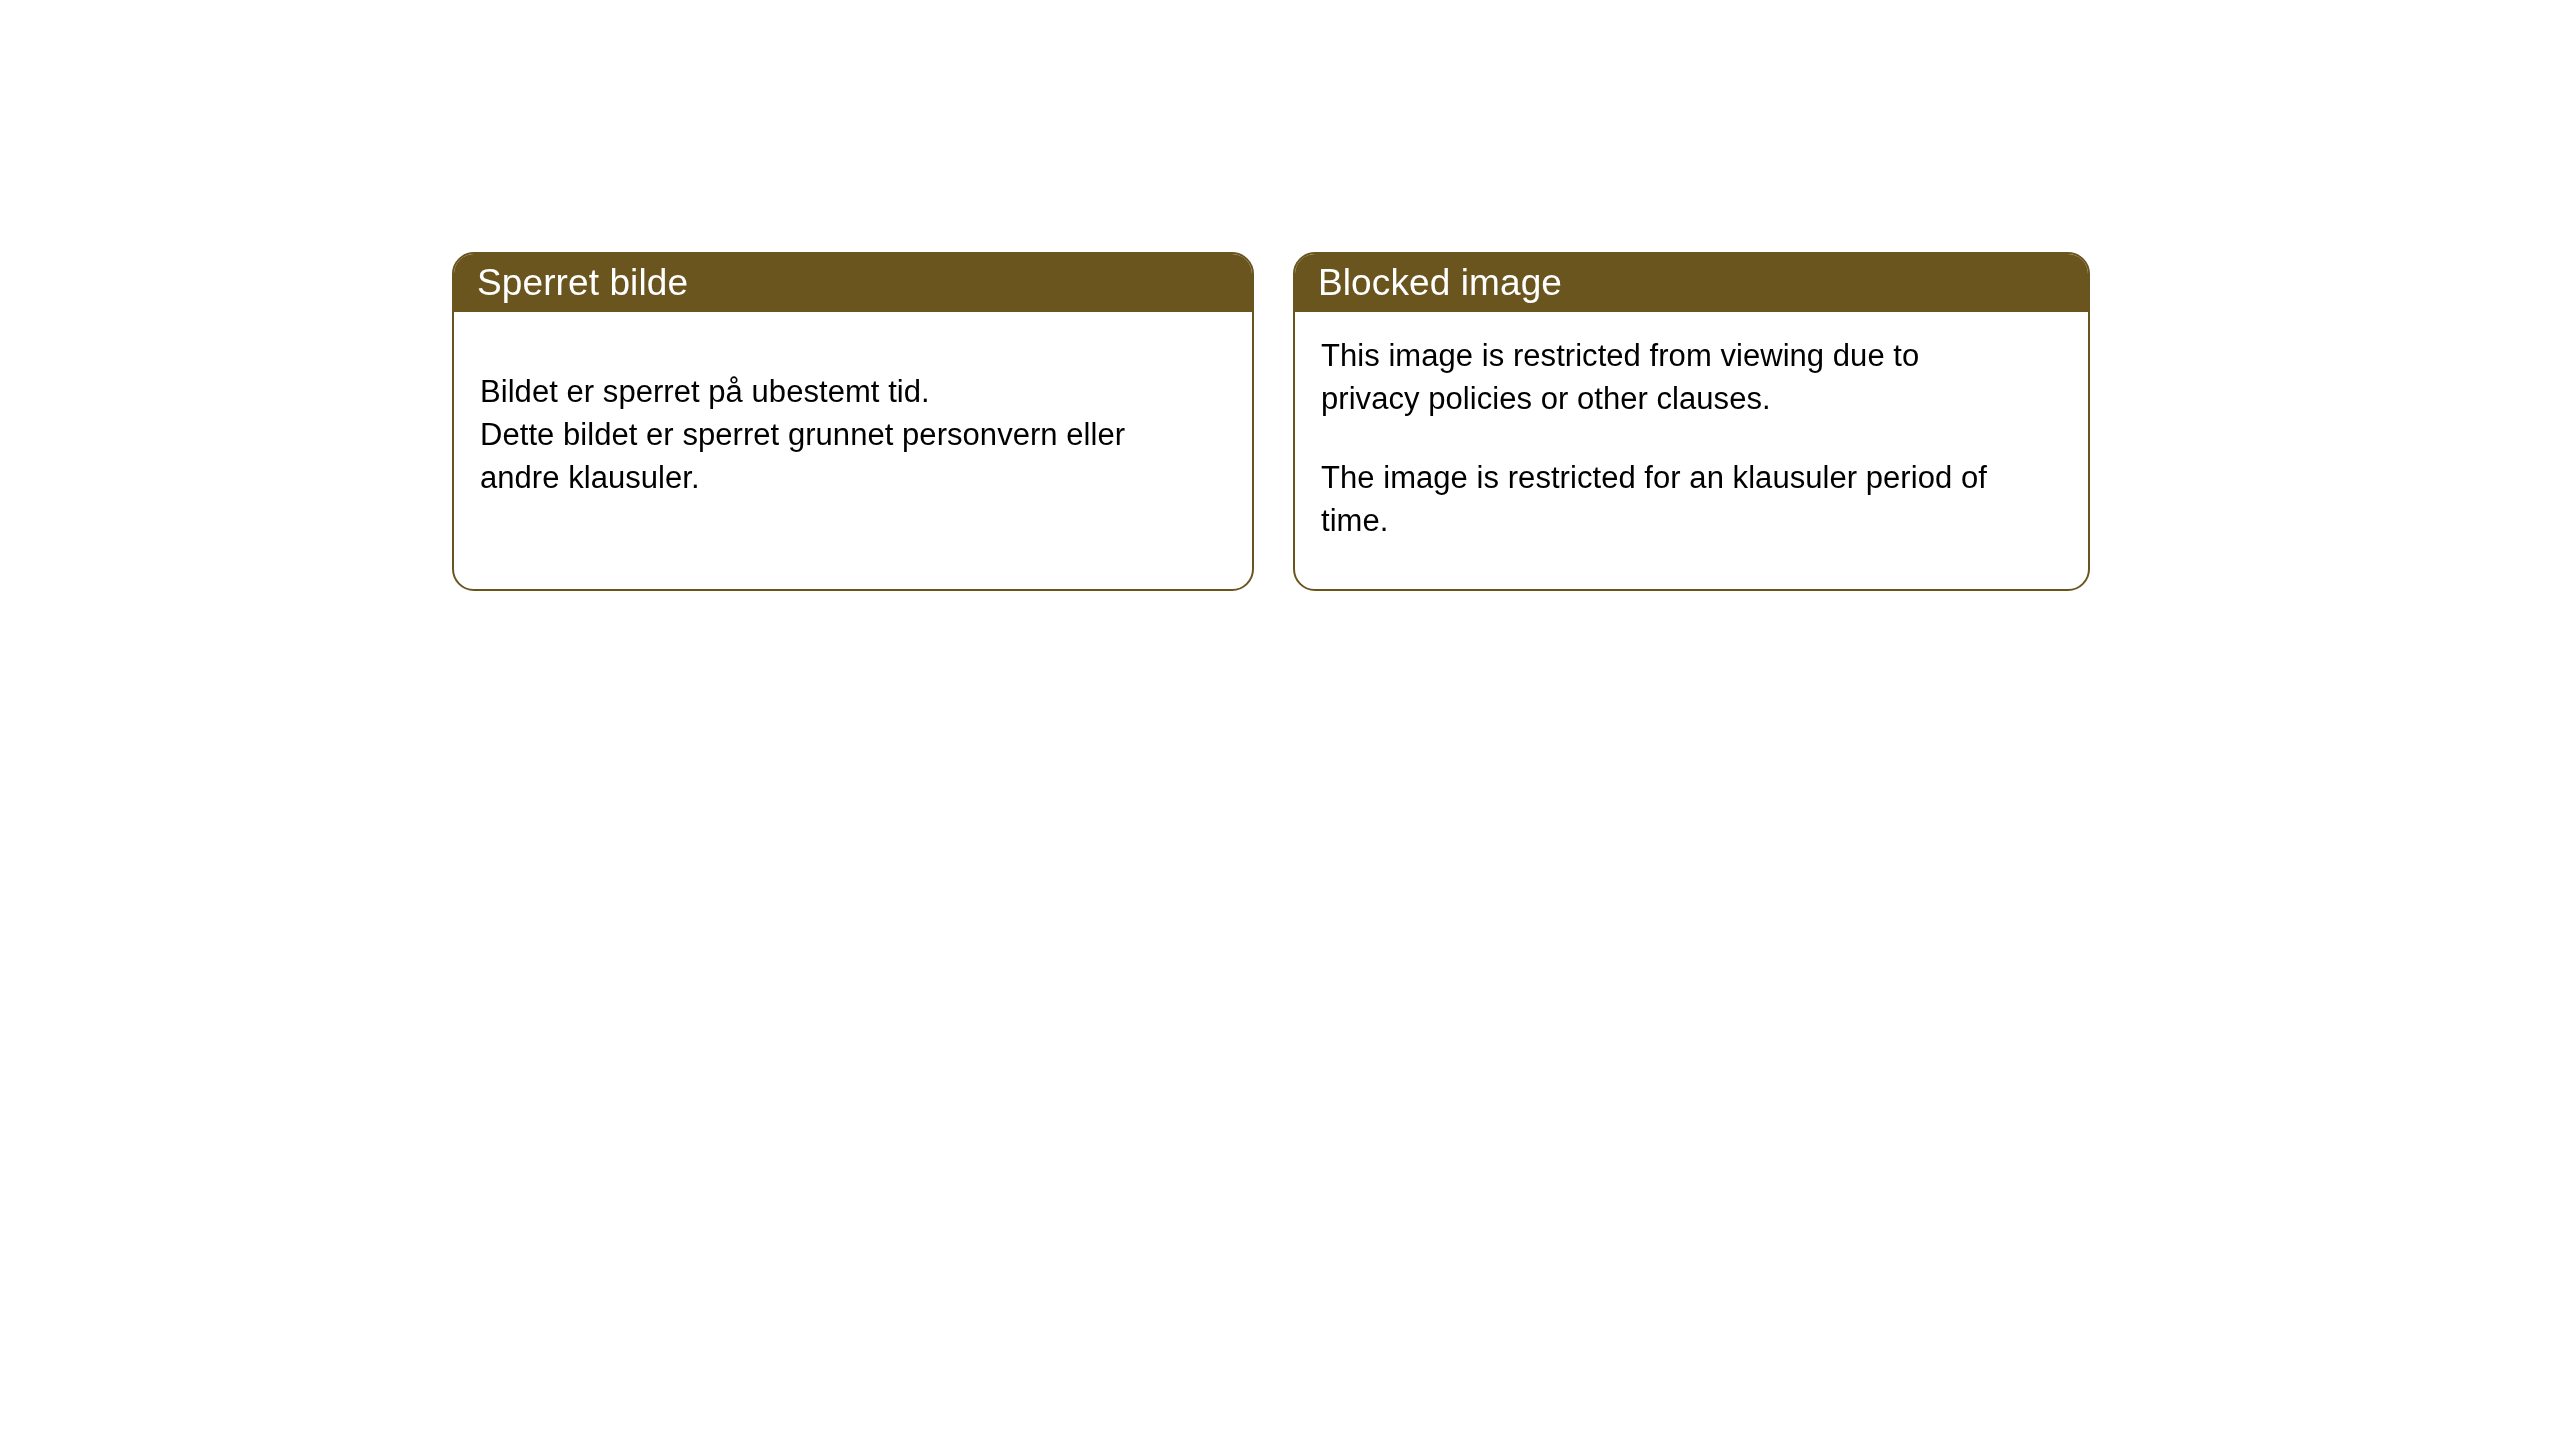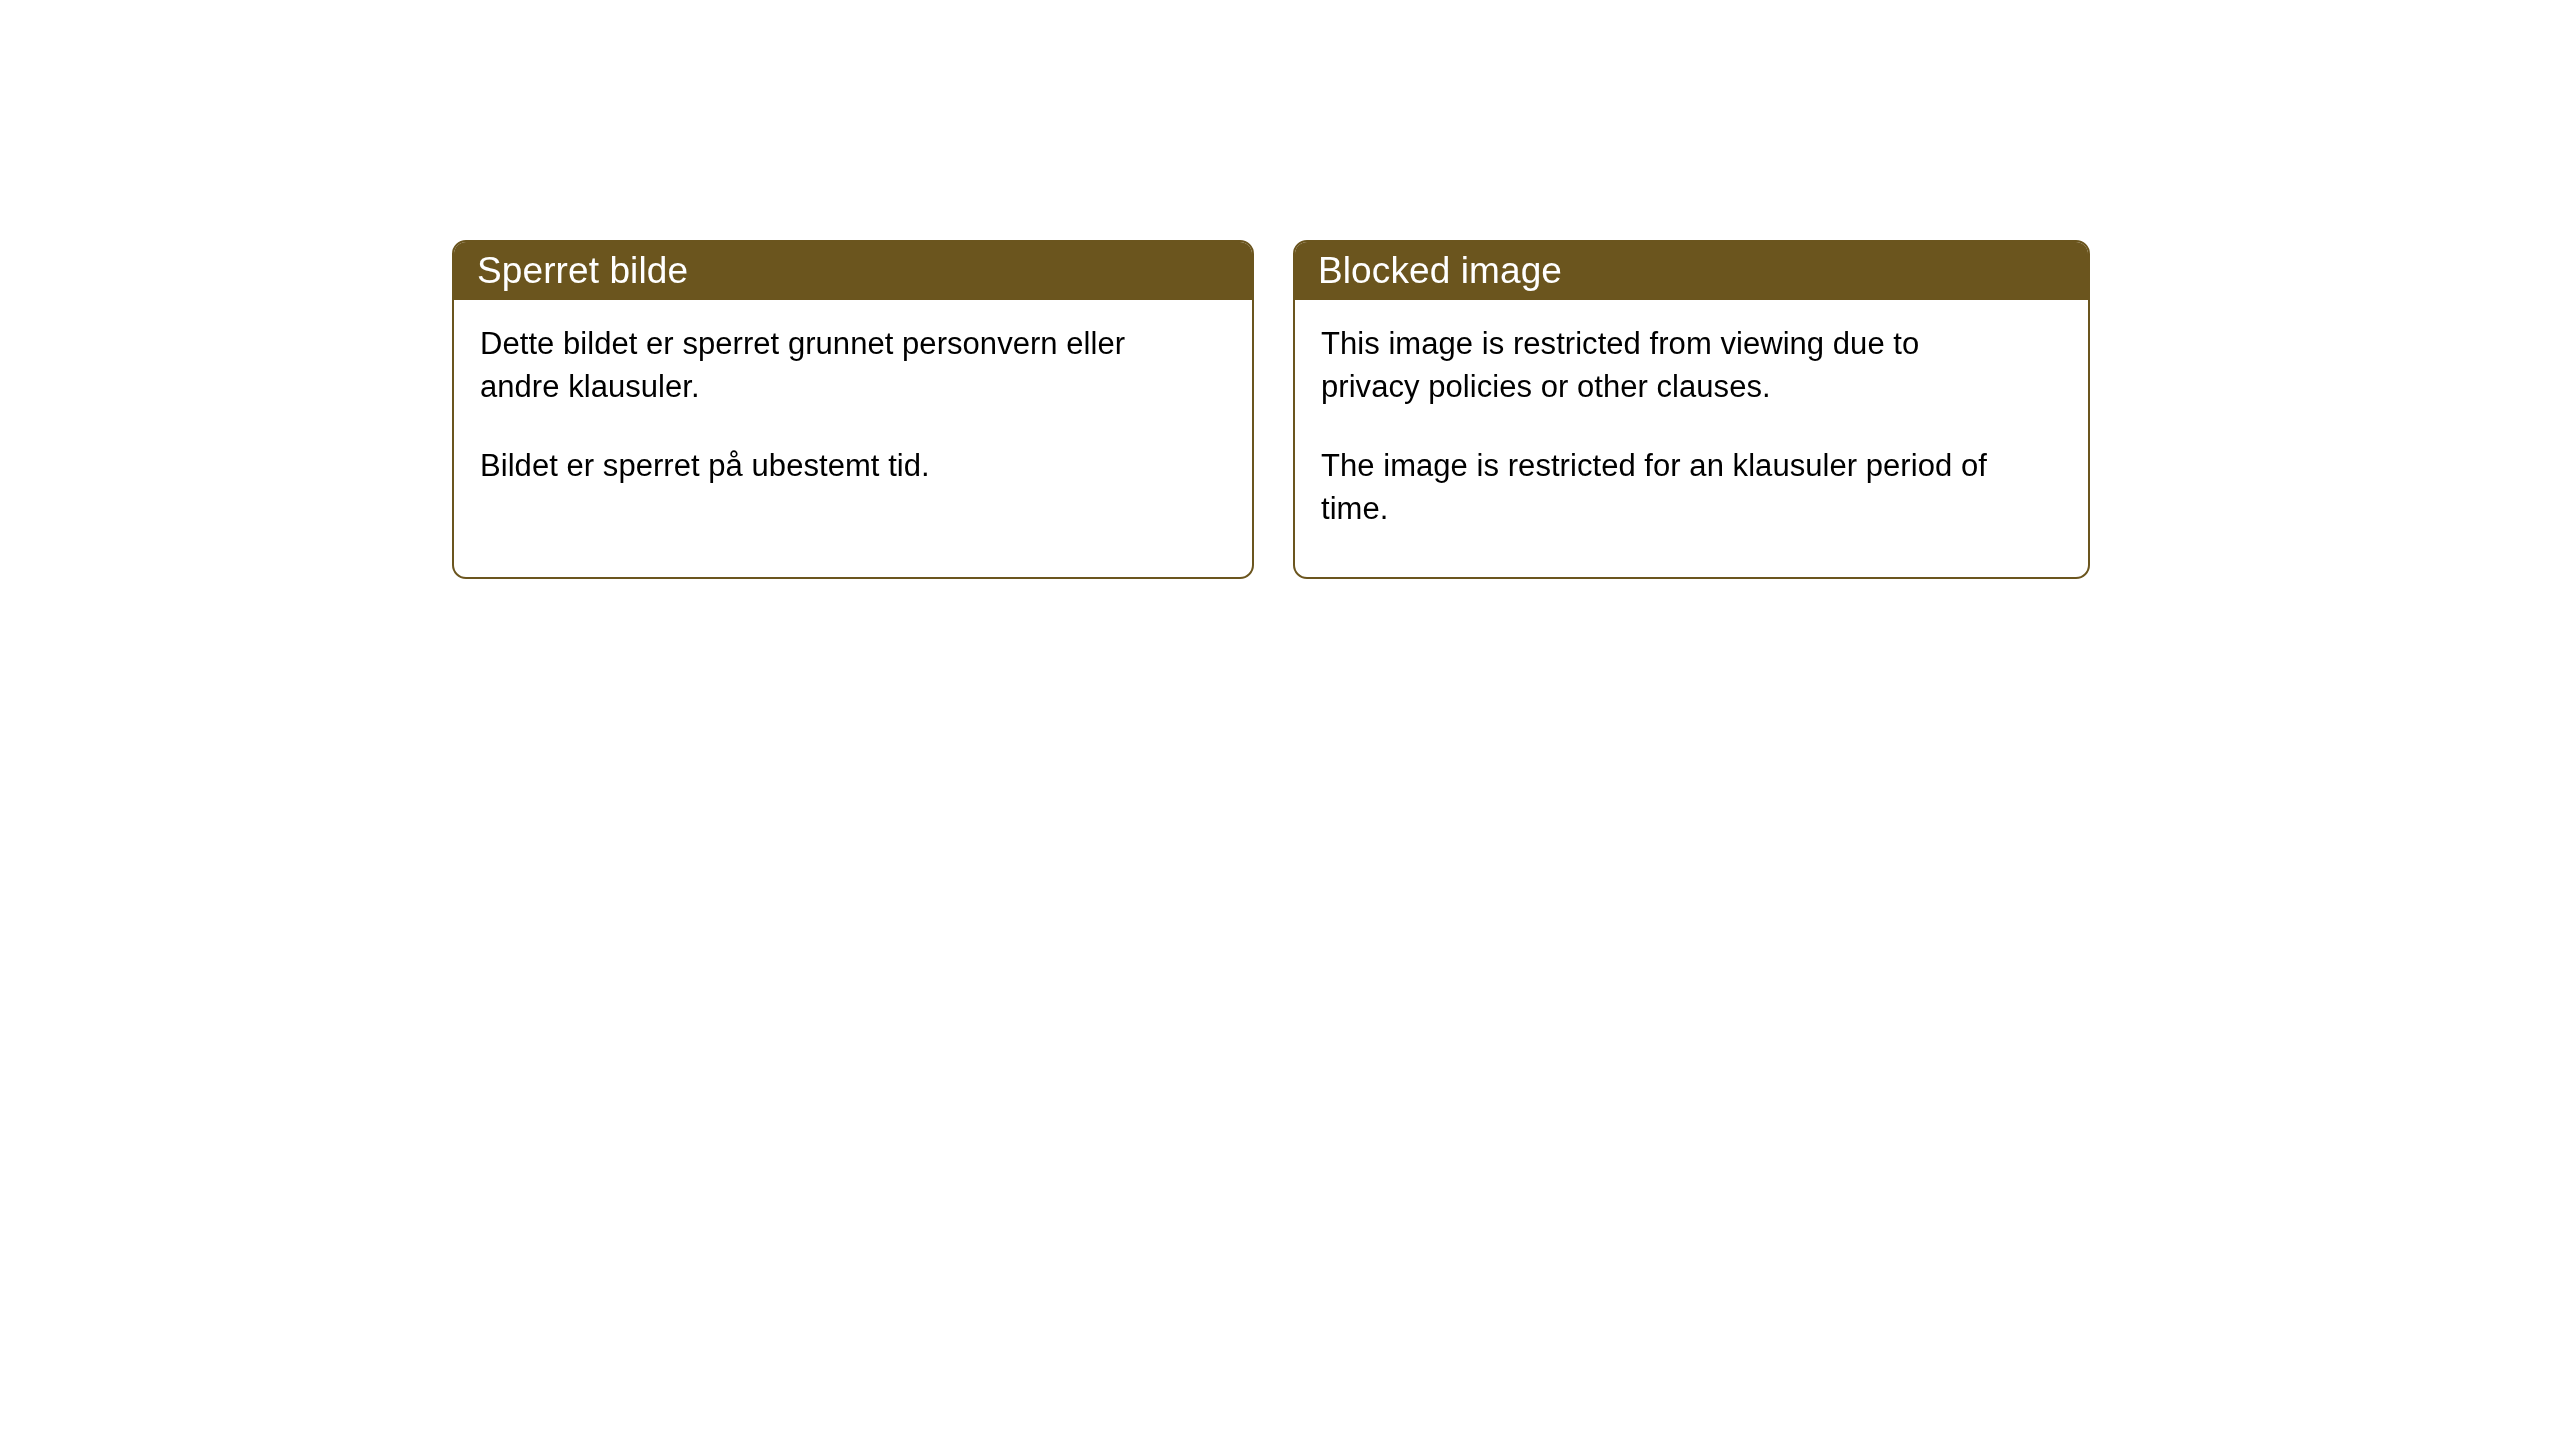--- a/index.html
+++ b/index.html
@@ -20,23 +20,24 @@
     left: 0;
     top: 0;
     width: 2560px;
     height: 1440px;
   }
 
   .notice-card {
     position: absolute;
     background: #ffffff;
     border: 2px solid #6b551e;
-    border-radius: 14px;
+    border-radius: 22px;
     box-sizing: border-box;
     overflow: hidden;
+    margin-top: 12px;
   }
 
   .notice-card.card-no {
     left: 452px;
     top: 240px;
     width: 802px;
     height: 339px;
   }
 
   .notice-card.card-en {
@@ -95,22 +96,22 @@
 </head>
 <body>
 
 <div class="cards-area">
 
   <div class="notice-card card-no">
     <div class="card-header">
       <span class="card-header-title">Sperret bilde</span>
     </div>
     <div class="card-body">
+      <p class="card-paragraph second">Bildet er sperret på ubestemt tid.</p>
       <p class="card-paragraph first">Dette bildet er sperret grunnet personvern eller andre klausuler.</p>
-      <p class="card-paragraph second">Bildet er sperret på ubestemt tid.</p>
     </div>
   </div>
 
   <div class="notice-card card-en">
     <div class="card-header">
       <span class="card-header-title">Blocked image</span>
     </div>
     <div class="card-body">
       <p class="card-paragraph first">This image is restricted from viewing due to privacy policies or other clauses.</p>
       <p class="card-paragraph second">The image is restricted for an klausuler period of time.</p>

